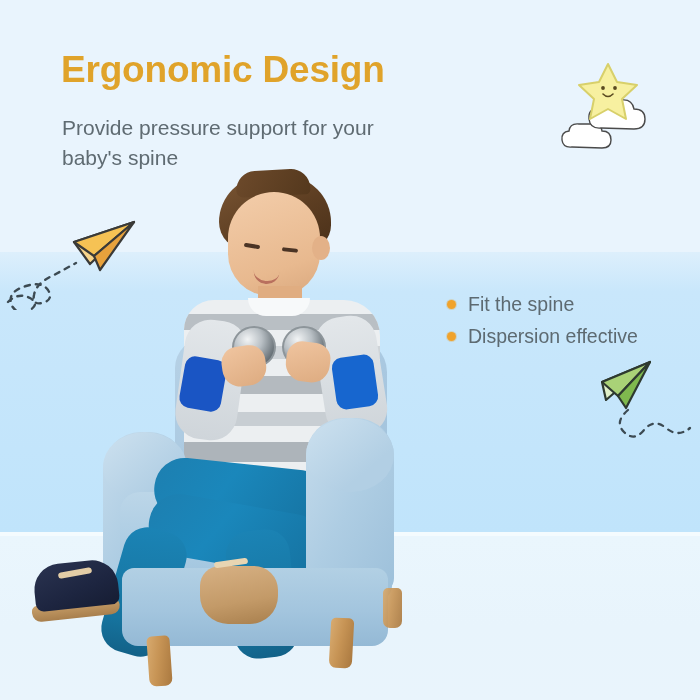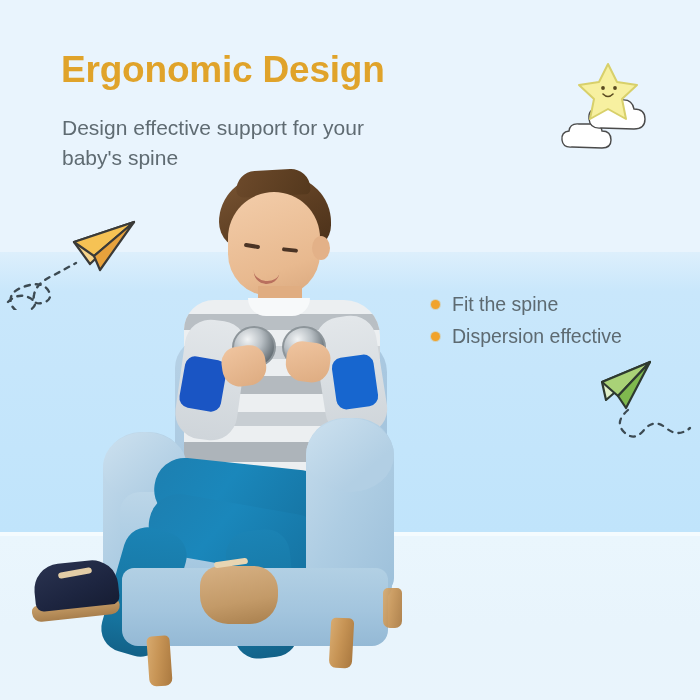--- a/index.html
+++ b/index.html
@@ -32,21 +32,21 @@
     font-size:37px;font-weight:bold;letter-spacing:-.2px;
     color:#e0a32a;white-space:nowrap;
   }
   .subtitle{
     position:absolute;left:62px;top:113px;
     font-size:21px;line-height:30px;color:#5f6b72;
     width:360px;
   }
 
   
-  .bullets{position:absolute;left:431px;top:288px;}
+  .bullets{position:absolute;left:447px;top:288px;}
   .bullet-row{display:flex;align-items:center;height:32px;}
   .bullet-dot{
     width:9px;height:9px;border-radius:50%;
     background:#f0a32c;margin-right:12px;flex:0 0 auto;
     box-shadow:0 0 0 1px rgba(230,150,20,.25);
   }
   .bullet-label{font-size:19.5px;color:#5d6a71;white-space:nowrap;}
 
   
   .deco{position:absolute;}
@@ -224,21 +224,21 @@
 <body>
 
 <div id="poster">
 
   <div class="band band-top"></div>
   <div class="band band-mid"></div>
   <div class="band band-seam"></div>
   <div class="band band-bot"></div>
 
   <div class="headline">Ergonomic Design</div>
-  <div class="subtitle">Design effective support for your baby's spine</div>
+  <div class="subtitle">Provide pressure support for your baby's spine</div>
 
   <div class="bullets">
     <div class="bullet-row">
       <span class="bullet-dot"></span>
       <span class="bullet-label">Fit the spine</span>
     </div>
     <div class="bullet-row">
       <span class="bullet-dot"></span>
       <span class="bullet-label">Dispersion effective</span>
     </div>

